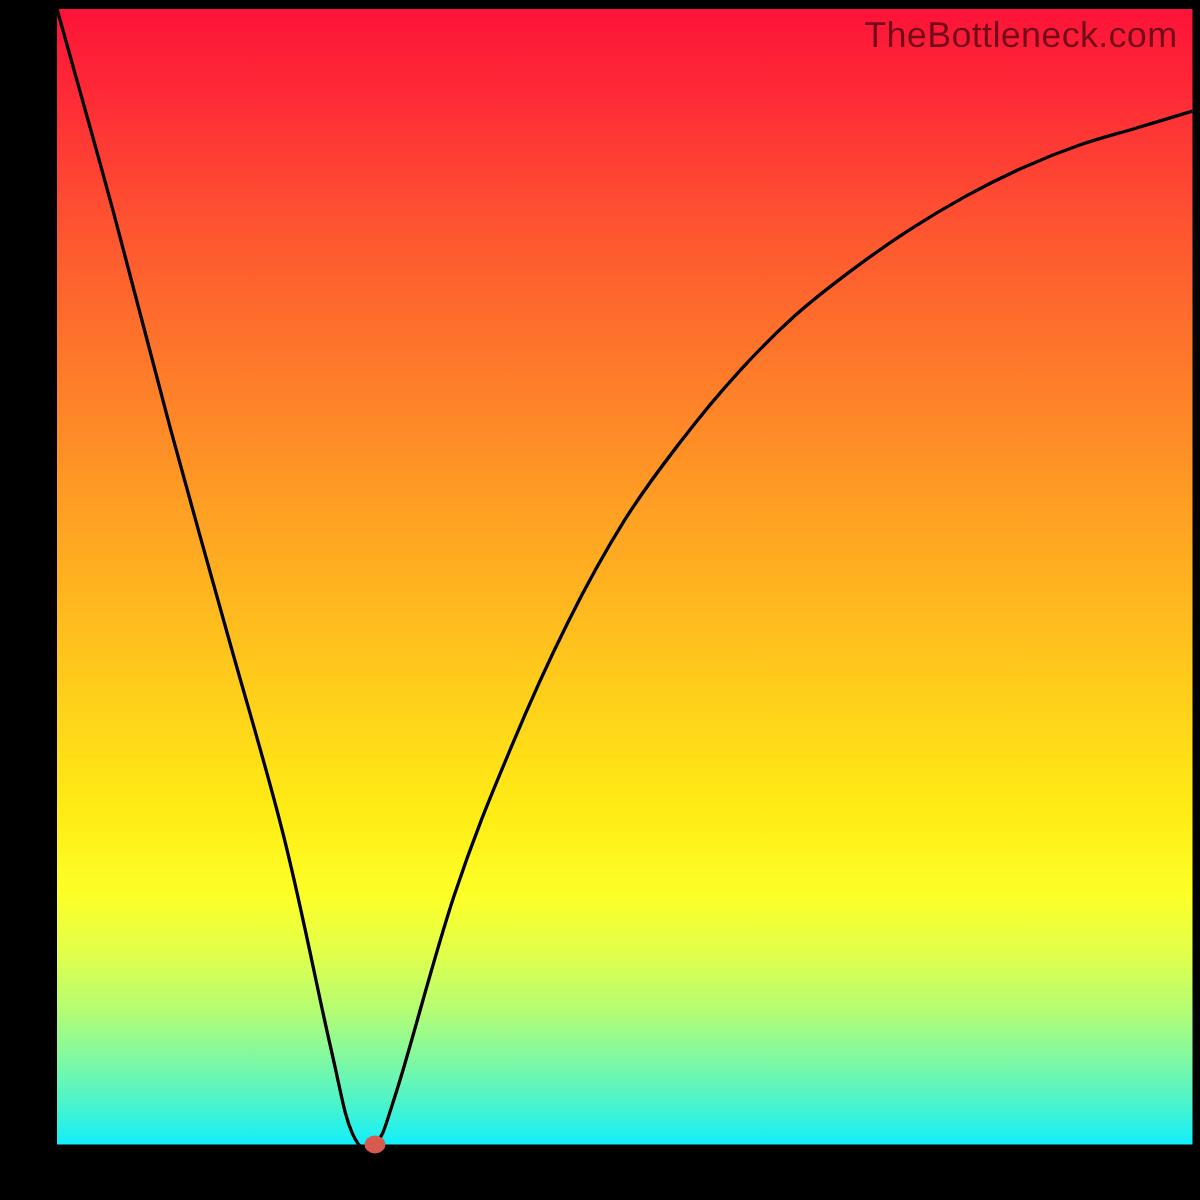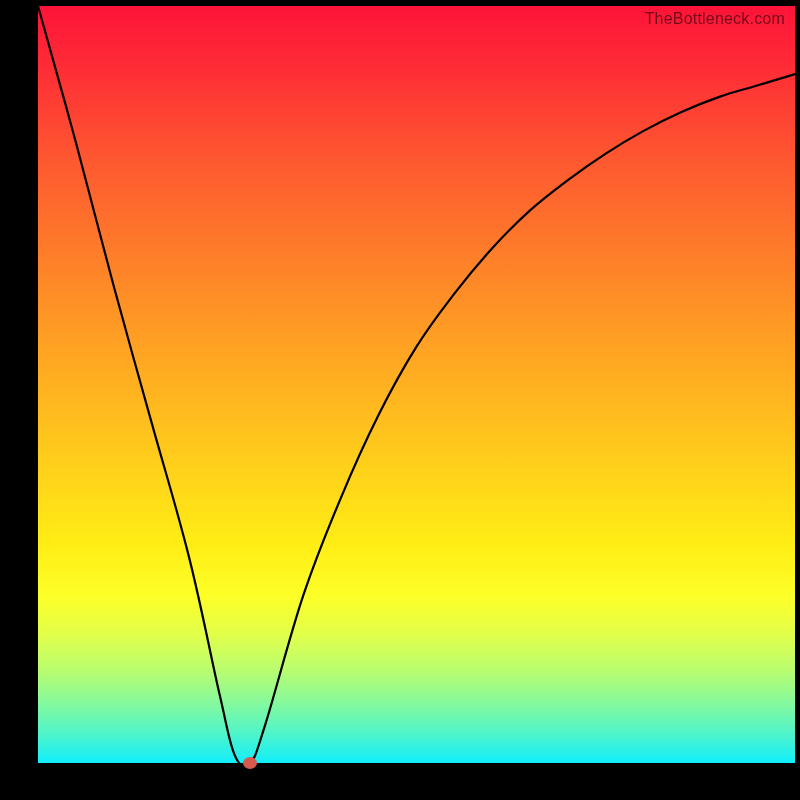--- a/index.html
+++ b/index.html
@@ -39,21 +39,21 @@
       #86f99c 92%,
       #51f4c8 96%,
       #22f0ee 99%,
       #10eefd 100%
     );
   }
   .watermark {
     position: absolute;
     top: 4px;
     right: 10px;
-    font-size: 16px;
+    font-size: 24px;
     font-weight: 500;
     color: rgba(0,0,0,0.55);
     letter-spacing: 0.2px;
   }
   svg.curve {
     position: absolute;
     left: 0;
     top: 0;
     width: 757px;
     height: 757px;

